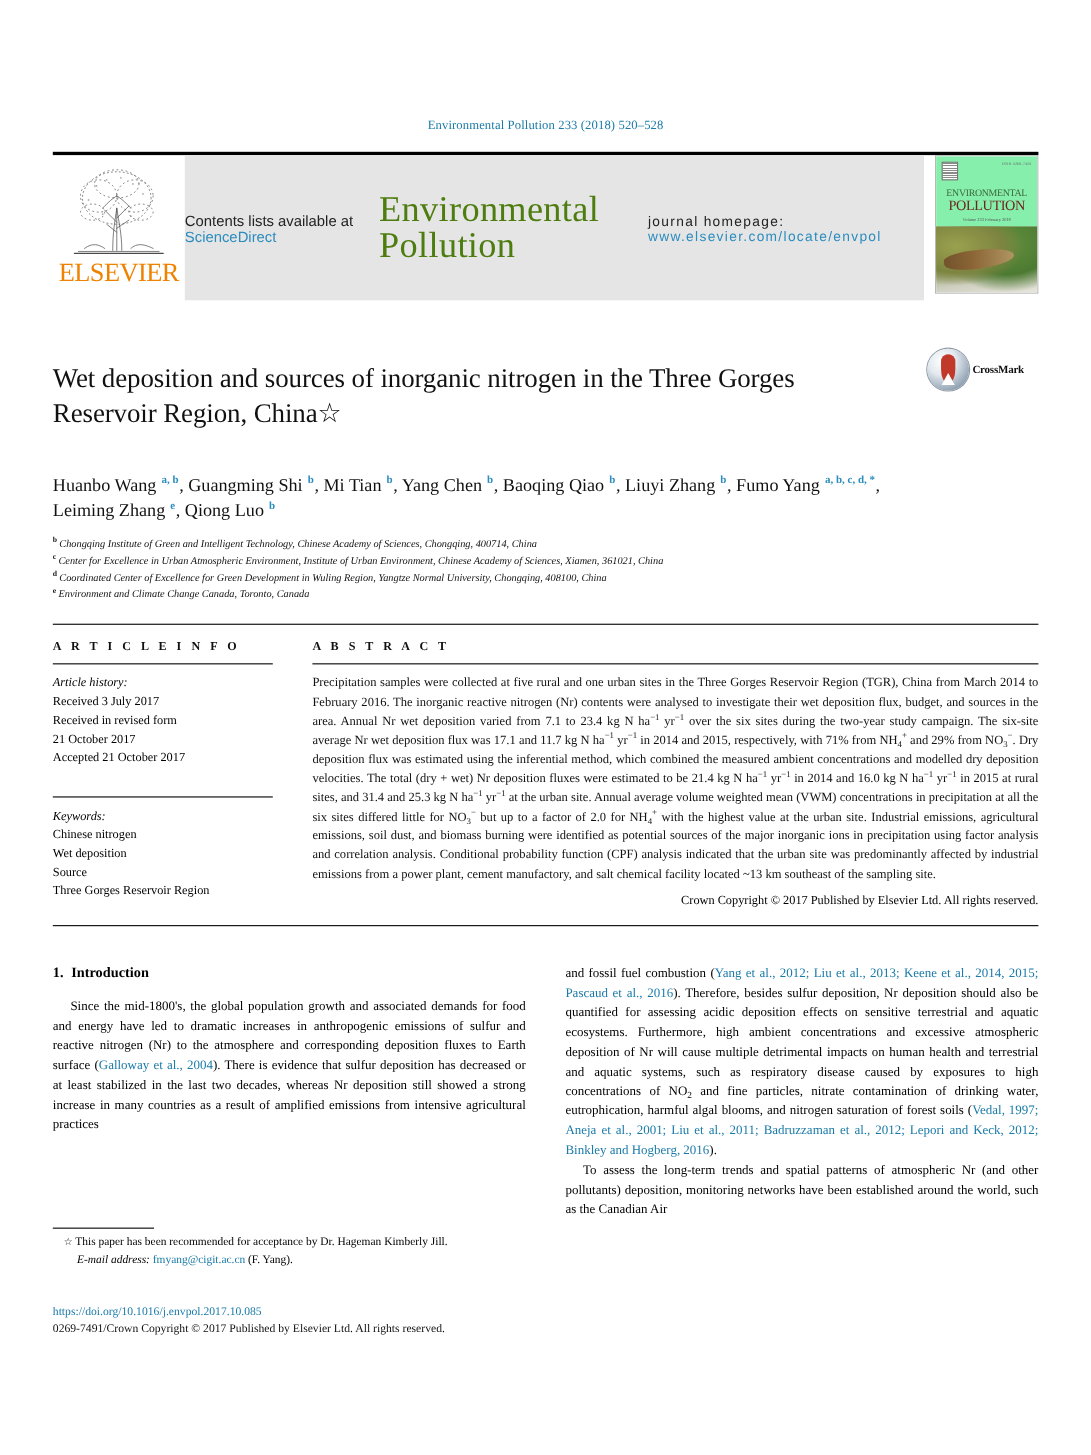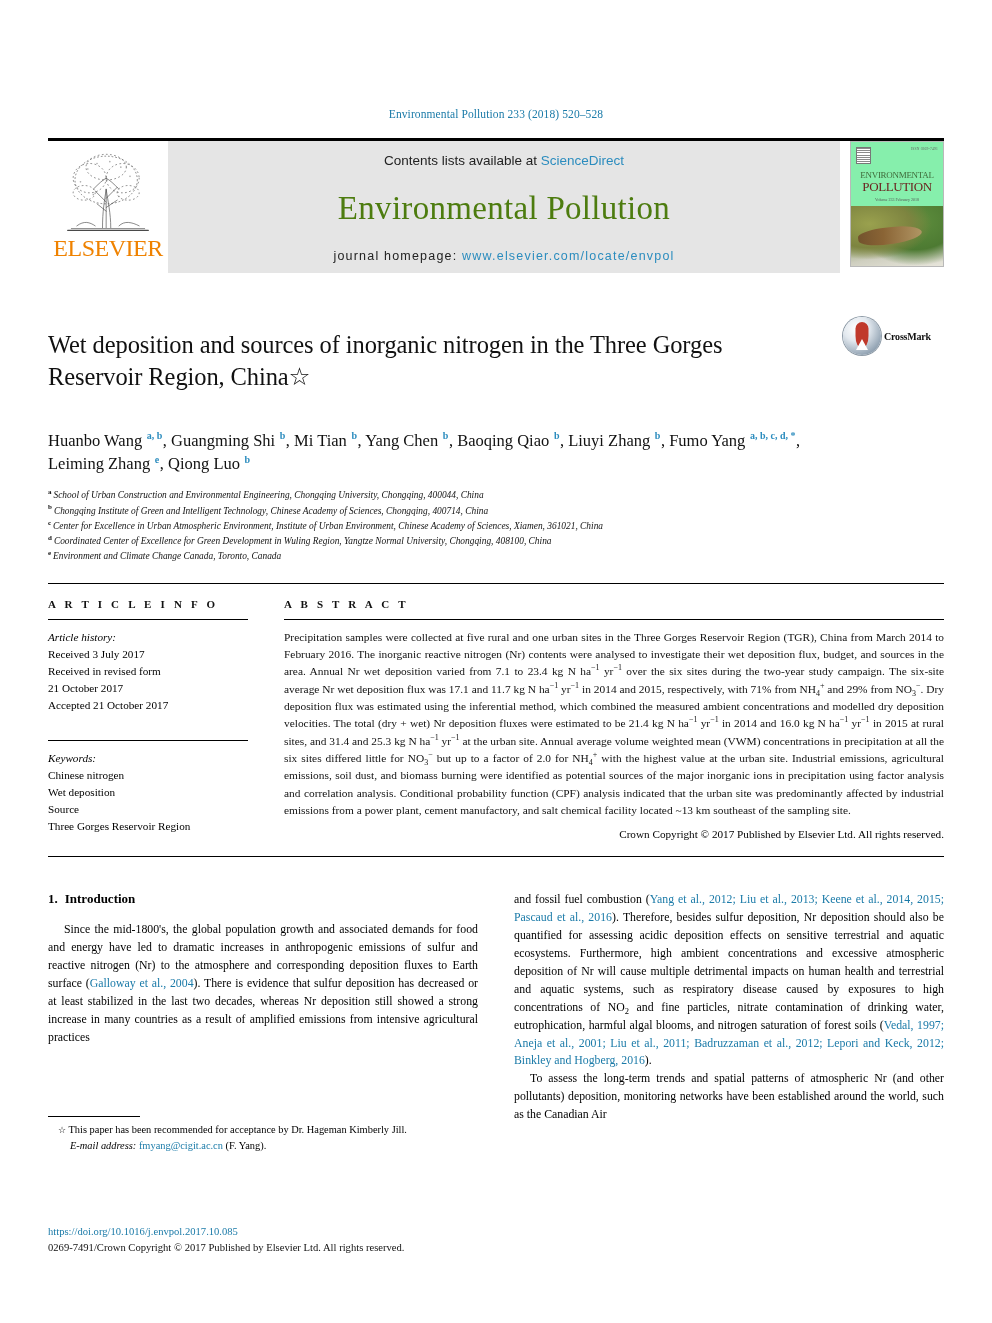--- a/index.html
+++ b/index.html
@@ -62,21 +62,21 @@
     font-size: 24px;
     letter-spacing: -0.5px;
     line-height: 1;
     margin-top: 1px;
     font-weight: 400;
   }
   .journal-band {
     flex: 1 1 auto;
     background: #e5e5e5;
     display: flex;
-    flex-direction: column;
+    flex-direction: row;
     align-items: center;
     justify-content: space-between;
     padding: 12px 0 10px 0;
     box-sizing: border-box;
   }
   .contents-line {
     font-family: "Liberation Sans", sans-serif;
     font-size: 13.5px;
     color: #222;
   }
@@ -381,21 +381,21 @@
   .fn-email {
     margin-top: 1px;
     font-size: 10.4px;
     line-height: 1.46;
     text-indent: 22px;
   }
   .fn-email i { font-style: italic; }
   .doi-block {
     position: absolute;
     left: 48px;
-    top: 1224px;
+    top: 1185px;
     width: 520px;
   }
   .doi {
     color: #1a7aa8;
     font-size: 10.6px;
     line-height: 1.5;
   }
   .issn-line {
     font-size: 10.6px;
     line-height: 1.5;
@@ -471,21 +471,20 @@
     <h1 class="article-title">Wet deposition and sources of inorganic nitrogen in the Three Gorges Reservoir Region, China☆</h1>
     <div class="crossmark">
       <span class="crossmark-badge"></span>
       <span class="crossmark-label">CrossMark</span>
     </div>
   </div>
 
   <div class="authors"><span>Huanbo Wang </span><sup>a, b</sup><span>, </span><span>Guangming Shi </span><sup>b</sup><span>, </span><span>Mi Tian </span><sup>b</sup><span>, </span><span>Yang Chen </span><sup>b</sup><span>, </span><span>Baoqing Qiao </span><sup>b</sup><span>, </span><span>Liuyi Zhang </span><sup>b</sup><span>, </span><span>Fumo Yang </span><sup>a, b, c, d, *</sup><span>, </span><span>Leiming Zhang </span><sup>e</sup><span>, </span><span>Qiong Luo </span><sup>b</sup></div>
 
   <div class="affiliations">
-      <div><span class="aff-mark">a</span><span>School of Urban Construction and Environmental Engineering, Chongqing University, Chongqing, 400044, China</span></div>
       <div><span class="aff-mark">b</span><span>Chongqing Institute of Green and Intelligent Technology, Chinese Academy of Sciences, Chongqing, 400714, China</span></div>
       <div><span class="aff-mark">c</span><span>Center for Excellence in Urban Atmospheric Environment, Institute of Urban Environment, Chinese Academy of Sciences, Xiamen, 361021, China</span></div>
       <div><span class="aff-mark">d</span><span>Coordinated Center of Excellence for Green Development in Wuling Region, Yangtze Normal University, Chongqing, 408100, China</span></div>
       <div><span class="aff-mark">e</span><span>Environment and Climate Change Canada, Toronto, Canada</span></div>
     </div>
 
   <div class="rule-top"></div>
 
   <div class="info-abstract">
     <div class="col-info">

